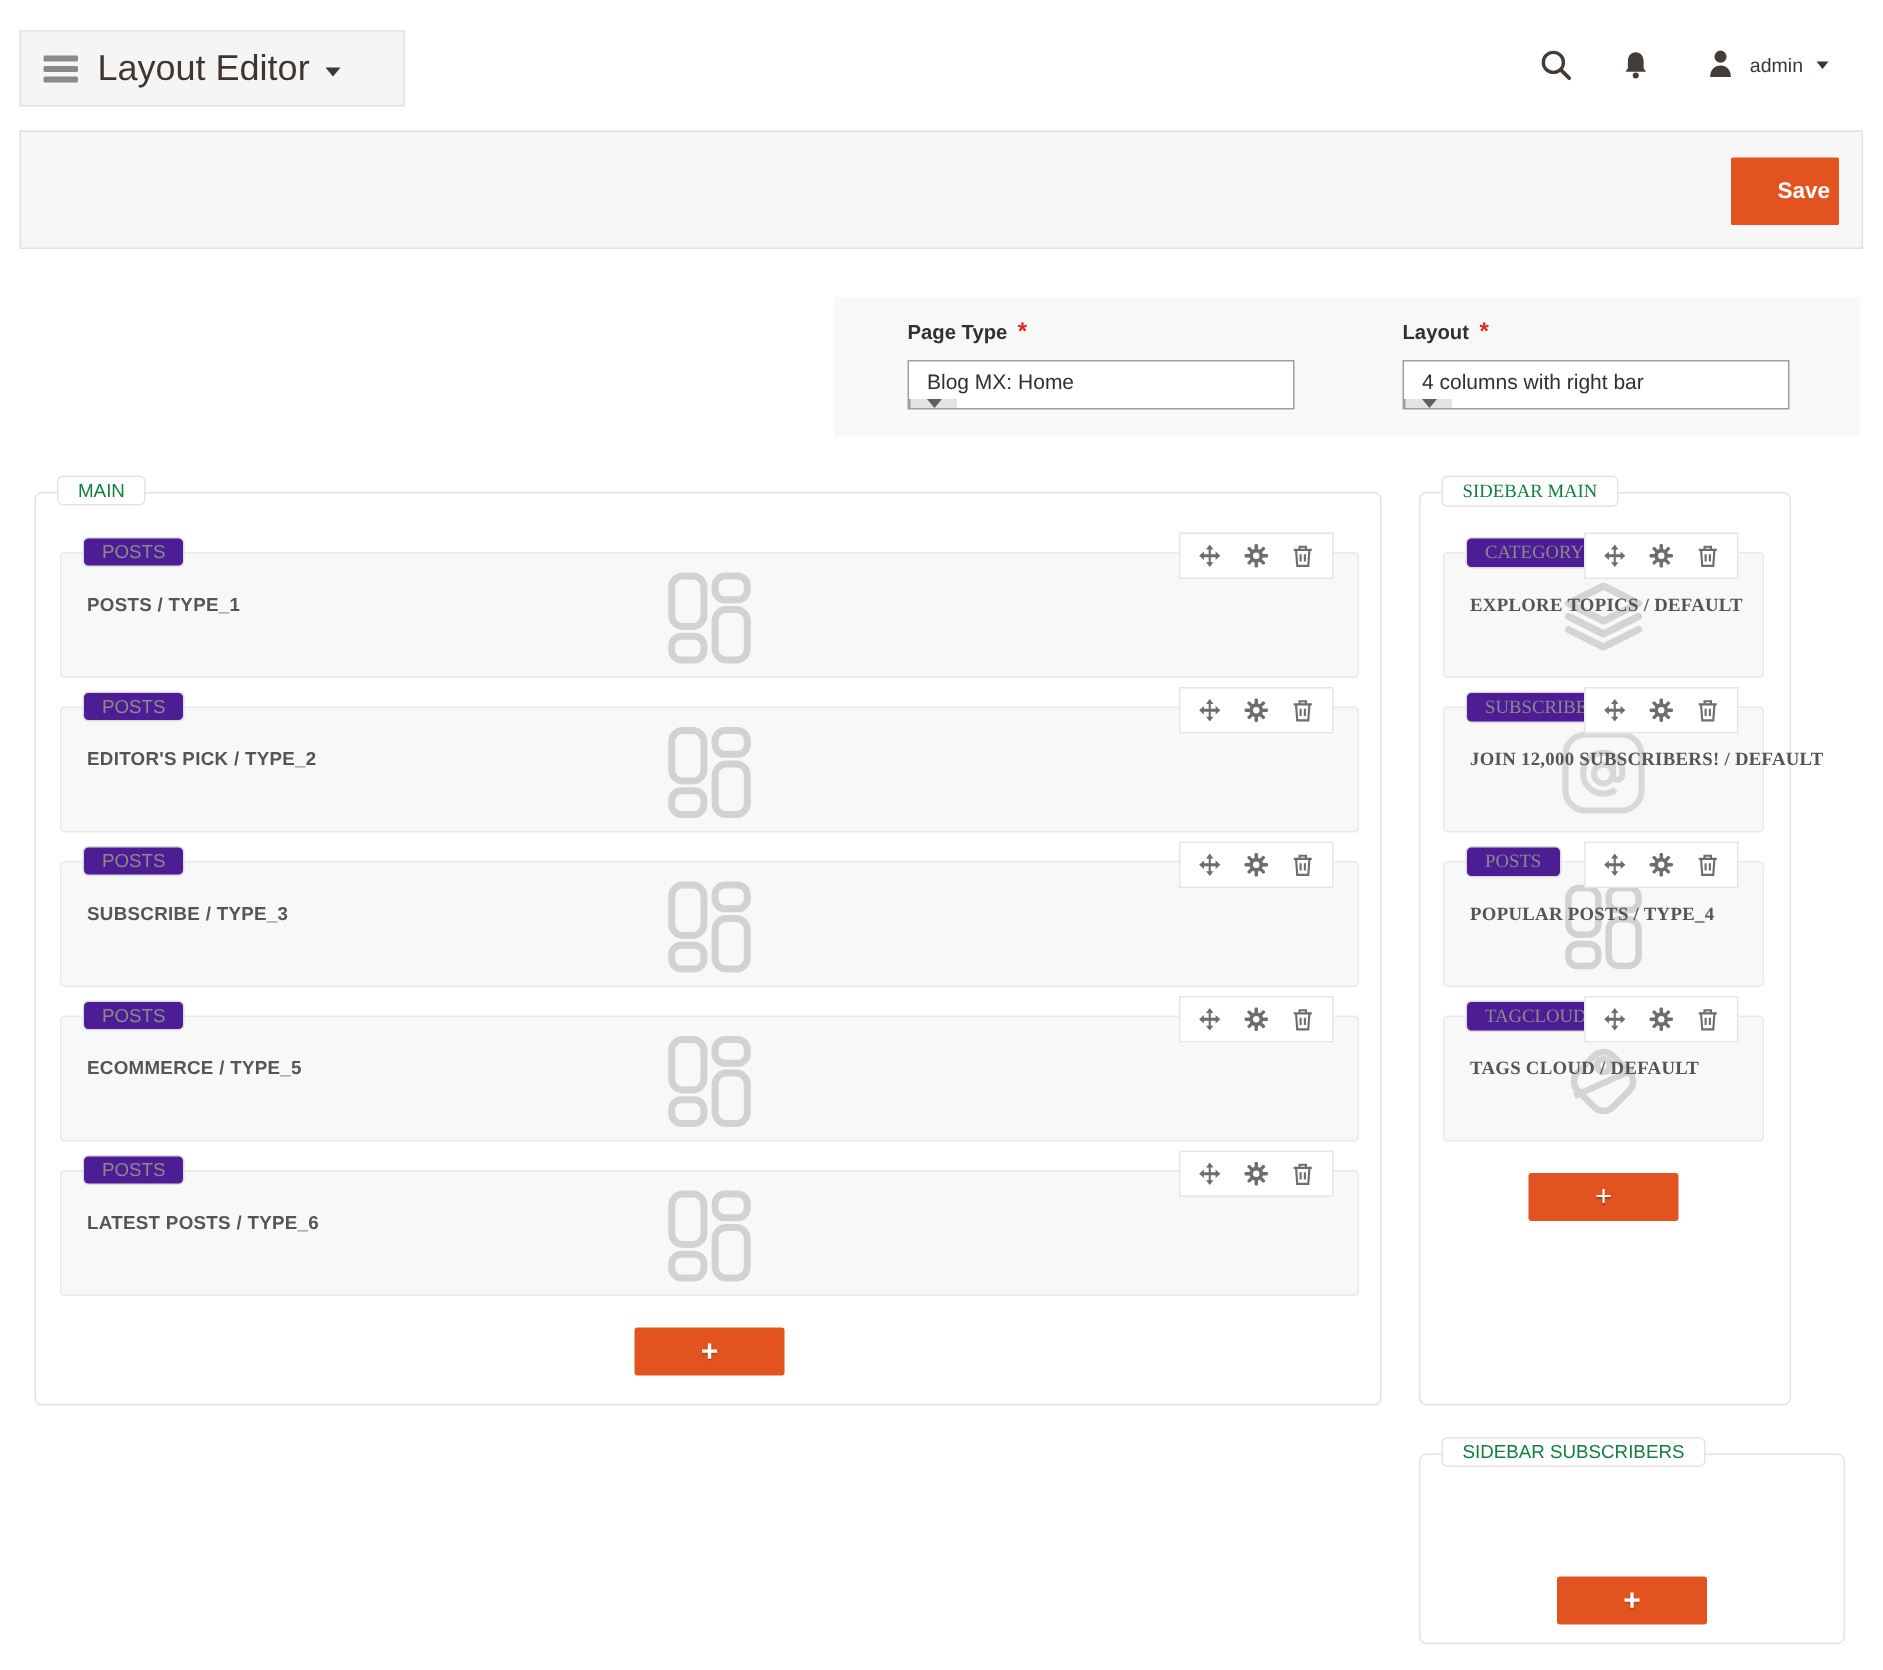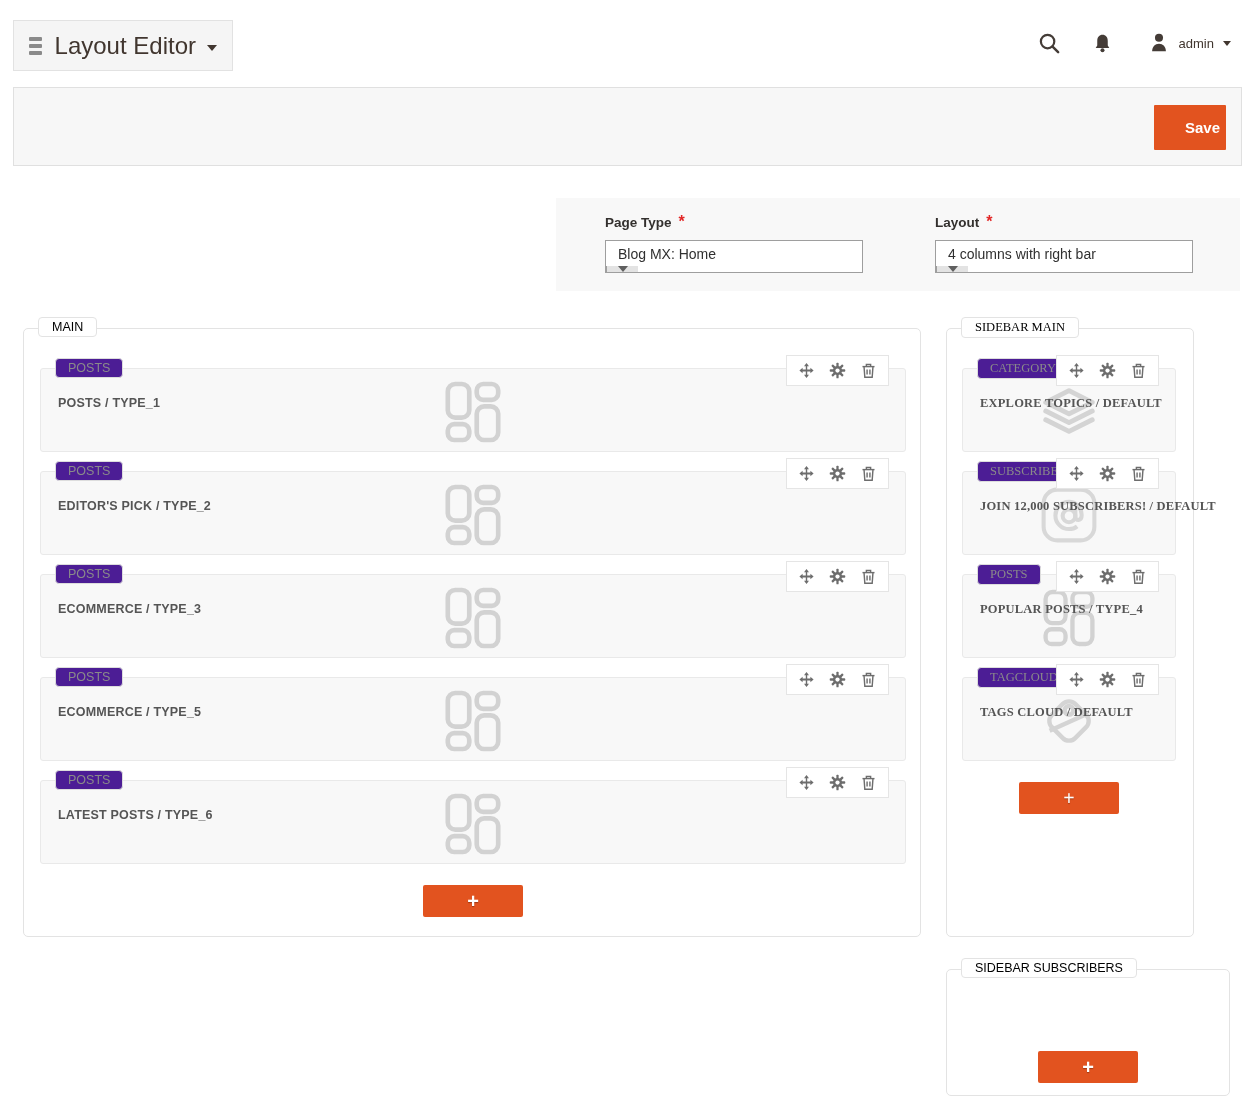--- a/index.html
+++ b/index.html
@@ -7,32 +7,32 @@
   body {
     width:1255px; height:1113px; position:relative;
     background:#ffffff;
     font-family:"Liberation Sans", sans-serif;
     color:#41362f;
   }
 
   
   .header { position:absolute; left:0; top:0; width:1255px; height:86px; background:#fff; }
   .title-box {
-    position:absolute; left:13px; top:20px; width:220px; height:51px;
+    position:absolute; left:13px; top:20px; width:257px; height:51px;
     background:#f5f5f5; border:1px solid #e2e2e2;
     display:flex; align-items:center; padding:0 15px; cursor:pointer;
   }
   .hamburger { width:23px; display:flex; flex-direction:column; gap:3px; }
   .hamburger i { display:block; height:4px; background:#8a8a8a; border-radius:1px; }
   .title-text { font-size:24px; color:#41362f; margin-left:13px; white-space:nowrap; }
   .caret-down {
     width:0; height:0; border-left:5px solid transparent; border-right:5px solid transparent;
     border-top:6px solid #41362f; margin-left:11px; margin-top:4px;
   }
-  .header-right { position:absolute; top:0; right:0; height:86px; display:flex; align-items:center; padding-right:24px; }
+  .header-right { position:absolute; top:0; right:0; height:86px; display:flex; align-items:center; padding-right:36px; }
   .hicon { display:block; cursor:pointer; }
   .hicon.search { width:23px; height:23px; margin-right:31px; }
   .hicon.bell   { width:21px; height:23px; margin-right:35px; }
   .hicon.user   { width:22px; height:22px; margin-right:9px; }
   .admin-label { font-size:13px; color:#41362f; cursor:pointer; }
   .caret-sm {
     width:0; height:0; border-left:4.5px solid transparent; border-right:4.5px solid transparent;
     border-top:5px solid #41362f; margin-left:9px; cursor:pointer;
   }
 
@@ -65,21 +65,21 @@
     border-top:6px solid #5f5f5f;
   }
 
   
   .fieldset { position:absolute; border:1px solid #e3e3e3; border-radius:5px; background:#fff; }
   .fs-main   { left:23px;  top:328px; width:898px; height:609px; padding:39px 14px 0 16px; }
   .fs-side   { left:946px; top:328px; width:248px; height:609px; padding:39px 17px 0 15px;font-family:Liberation Serif, serif; }
   .fs-extra  { left:946px; top:969px; width:284px; height:127px; }
   .legend {
     position:absolute; top:-12px; left:14px; background:#fff; border:1px solid #e3e3e3;
-    border-radius:4px; padding:2px 13px; font-size:12.5px; color:#000000; white-space:nowrap;
+    border-radius:4px; padding:2px 13px; font-size:12.5px; color:#15803d; white-space:nowrap;
   }
 
   
   .block {
     position:relative; height:84px; background:#f8f8f8;
     border:1px solid #e9e9e9; border-radius:3px; margin-bottom:19px;
   }
   .block-legend {
     position:absolute; top:-11px; left:14px; background:#4c1d95; border:1px solid #dddddd;
     border-radius:4px; padding:2px 12px; font-size:12.5px; color:#8a8a8a; z-index:3; white-space:nowrap;
@@ -279,21 +279,21 @@
       <svg class="act">
           <use href="#sym-move"></use>
         </svg>
       <svg class="act">
           <use href="#sym-gear"></use>
         </svg>
       <svg class="act">
           <use href="#sym-trash"></use>
         </svg>
     </div>
-    <span class="block-label">ECOMMERCE / TYPE_3</span>
+    <span class="block-label">SUBSCRIBE / TYPE_3</span>
     <svg class="block-icon" width="56" height="62">
         <use href="#sym-grid"></use>
       </svg>
   </div>
 
   <div class="block">
     <span class="block-legend">POSTS</span>
     <div class="block-actions">
       <svg class="act">
           <use href="#sym-move"></use>

